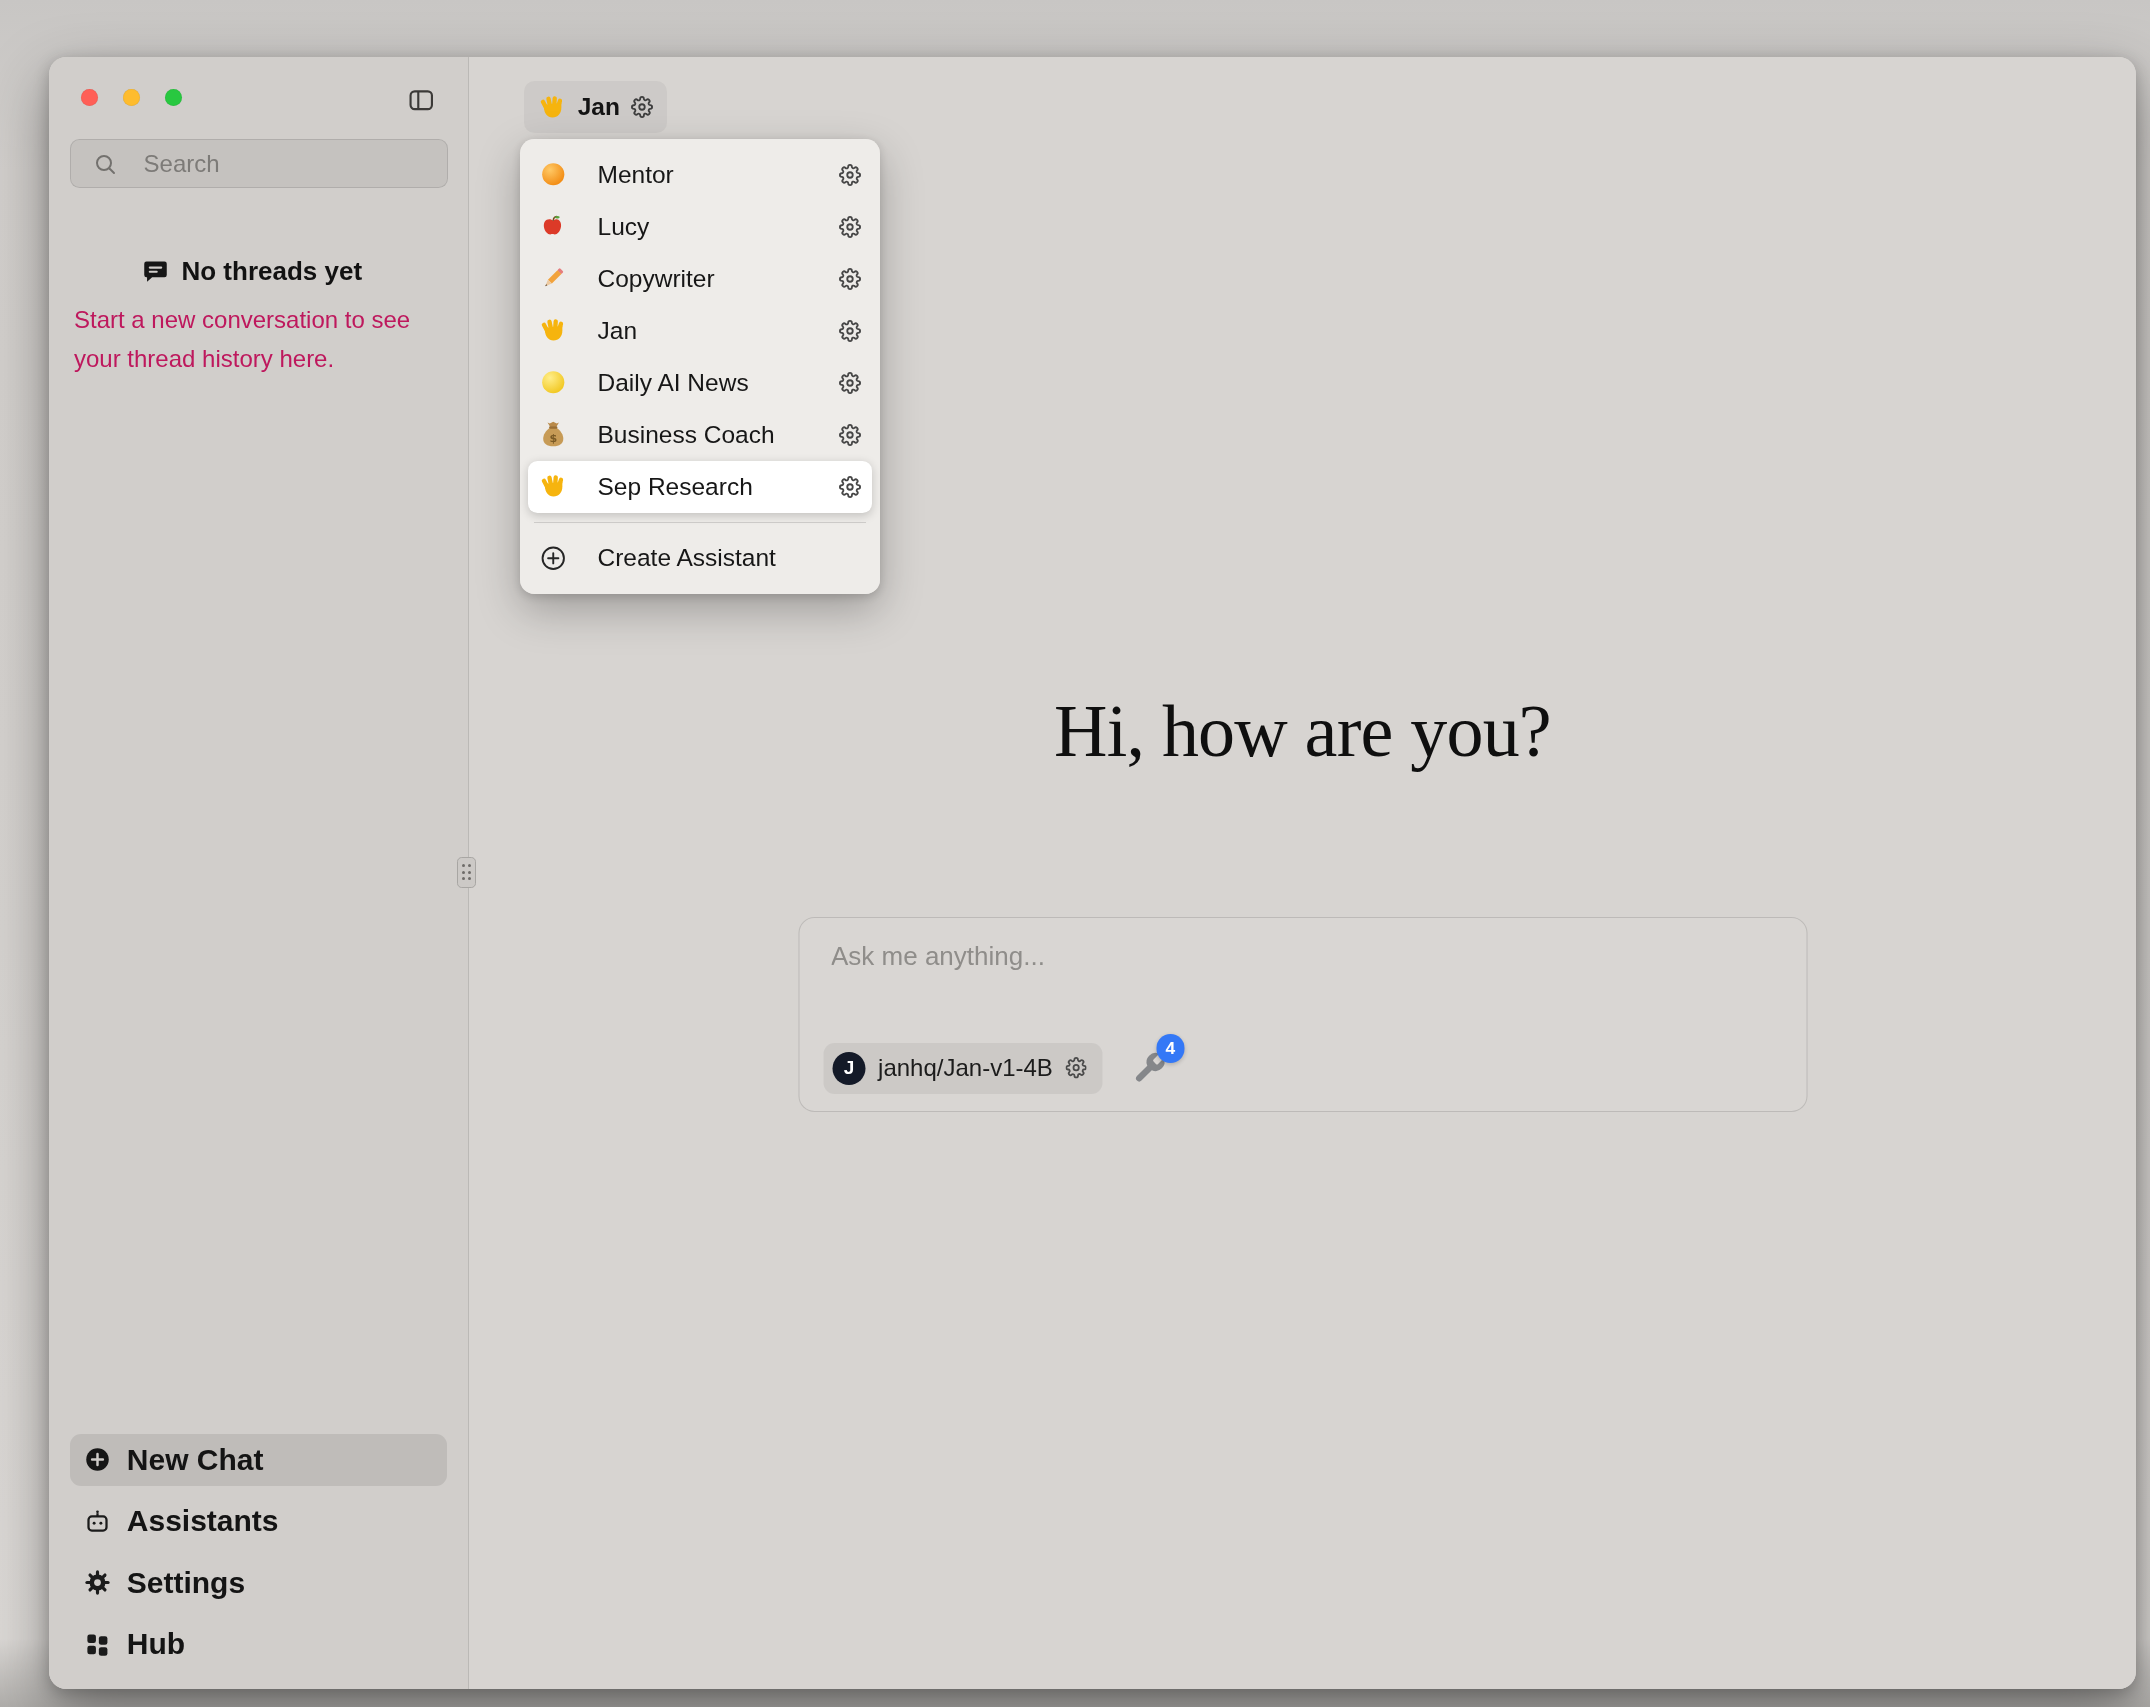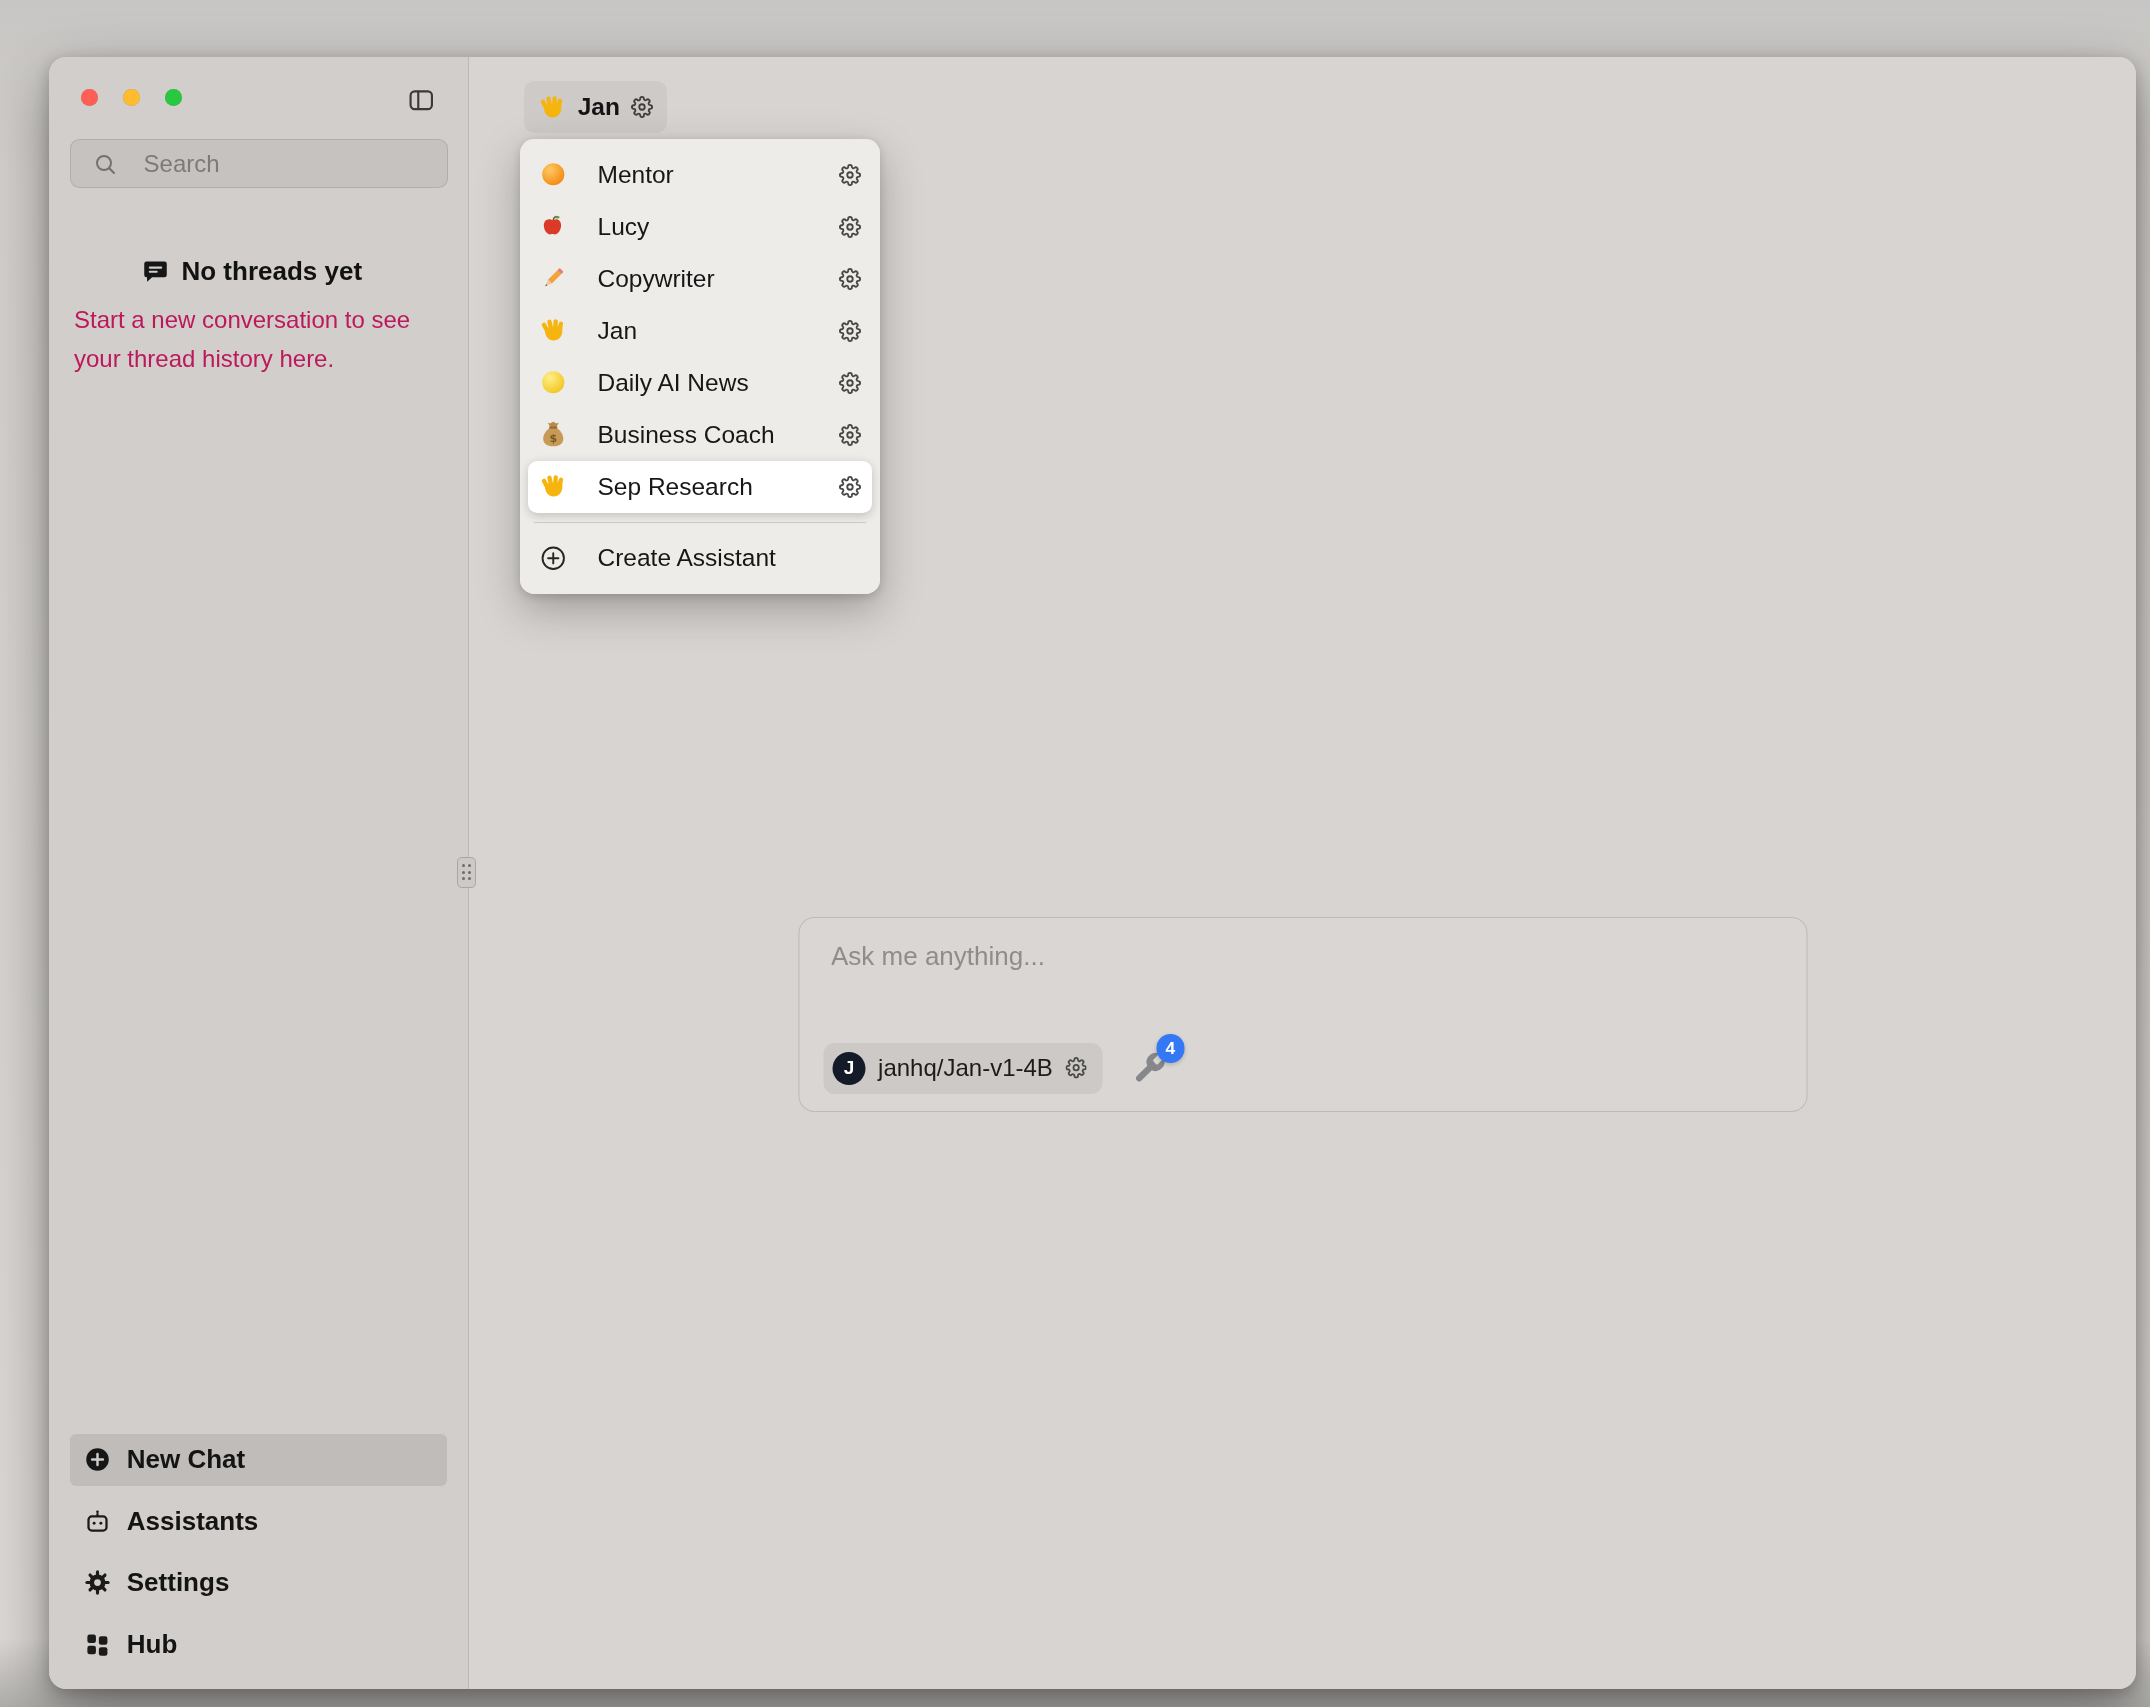--- a/index.html
+++ b/index.html
@@ -41,22 +41,22 @@
   .empty-title{font-size:26px;font-weight:700;color:#121212;}
   .empty-desc{margin-top:14.2px;font-size:24px;line-height:1.62;color:#be185d;width:345px;}
   .drag-handle{
     position:absolute;left:408px;top:800px;width:17.4px;height:28.5px;border-radius:4.7px;
     background:#ccc9c6;border:0.8px solid #a8a6a3;display:grid;grid-template-columns:repeat(2,3.2px);
     grid-auto-rows:3.2px;gap:3.2px;align-content:center;justify-content:center;z-index:5;
   }
   .drag-handle i{width:3.2px;height:3.2px;border-radius:50%;background:#6e6c69;}
   .bottom-nav{position:absolute;left:20.6px;right:20.6px;bottom:19px;display:flex;flex-direction:column;gap:9.5px;}
   .nav-row{
-    height:52px;display:flex;align-items:center;gap:16px;padding:0 14.2px;border-radius:6px;
-    font-size:26px;font-weight:600;color:#141414;cursor:default;
+    height:52px;display:flex;align-items:center;gap:16px;padding:0 14.2px;border-radius:11px;
+    font-size:30px;font-weight:600;color:#141414;cursor:default;
   }
   .nav-row.active{background:rgba(0,0,0,.085);}
   .nav-row .nav-icon{width:27px;height:27px;flex:0 0 27px;display:flex;}
   .nav-row .nav-icon svg{width:100%;height:100%;}
   
   .main{position:relative;flex:1;background:#d7d4d1;}
   .assistant-chip{
     position:absolute;top:24px;left:55px;height:52px;display:flex;align-items:center;gap:11px;
     padding:0 14.2px;border-radius:10.3px;background:rgba(0,0,0,.045);
     font-size:24.5px;font-weight:600;color:#141414;
@@ -385,20 +385,21 @@
         <span class="mi-icon">
           <svg viewBox="0 0 36 36" fill="none" stroke="#252525" stroke-width="2.4" stroke-linecap="round">
             <circle cx="18" cy="18" r="13.5"></circle>
               <path d="M18 11.5v13M11.5 18h13"></path>
           </svg>
         </span>
         <span class="mi-label">Create Assistant</span>
       </div>
     </div>
 
+    <div class="greeting">Hi, how are you?</div>
 
     <div class="composer">
       <input class="ask" type="text" placeholder="Ask me anything..." style="">
       <div class="composer-row">
         <div class="model-chip">
           <span class="model-avatar">J</span>
           <span>janhq/Jan-v1-4B</span>
           <span class="chip-gear">
             <svg viewBox="0 0 24 24" fill="none" stroke="currentColor" stroke-width="2" stroke-linecap="round" stroke-linejoin="round">
                 <circle cx="12" cy="12" r="3"></circle>

